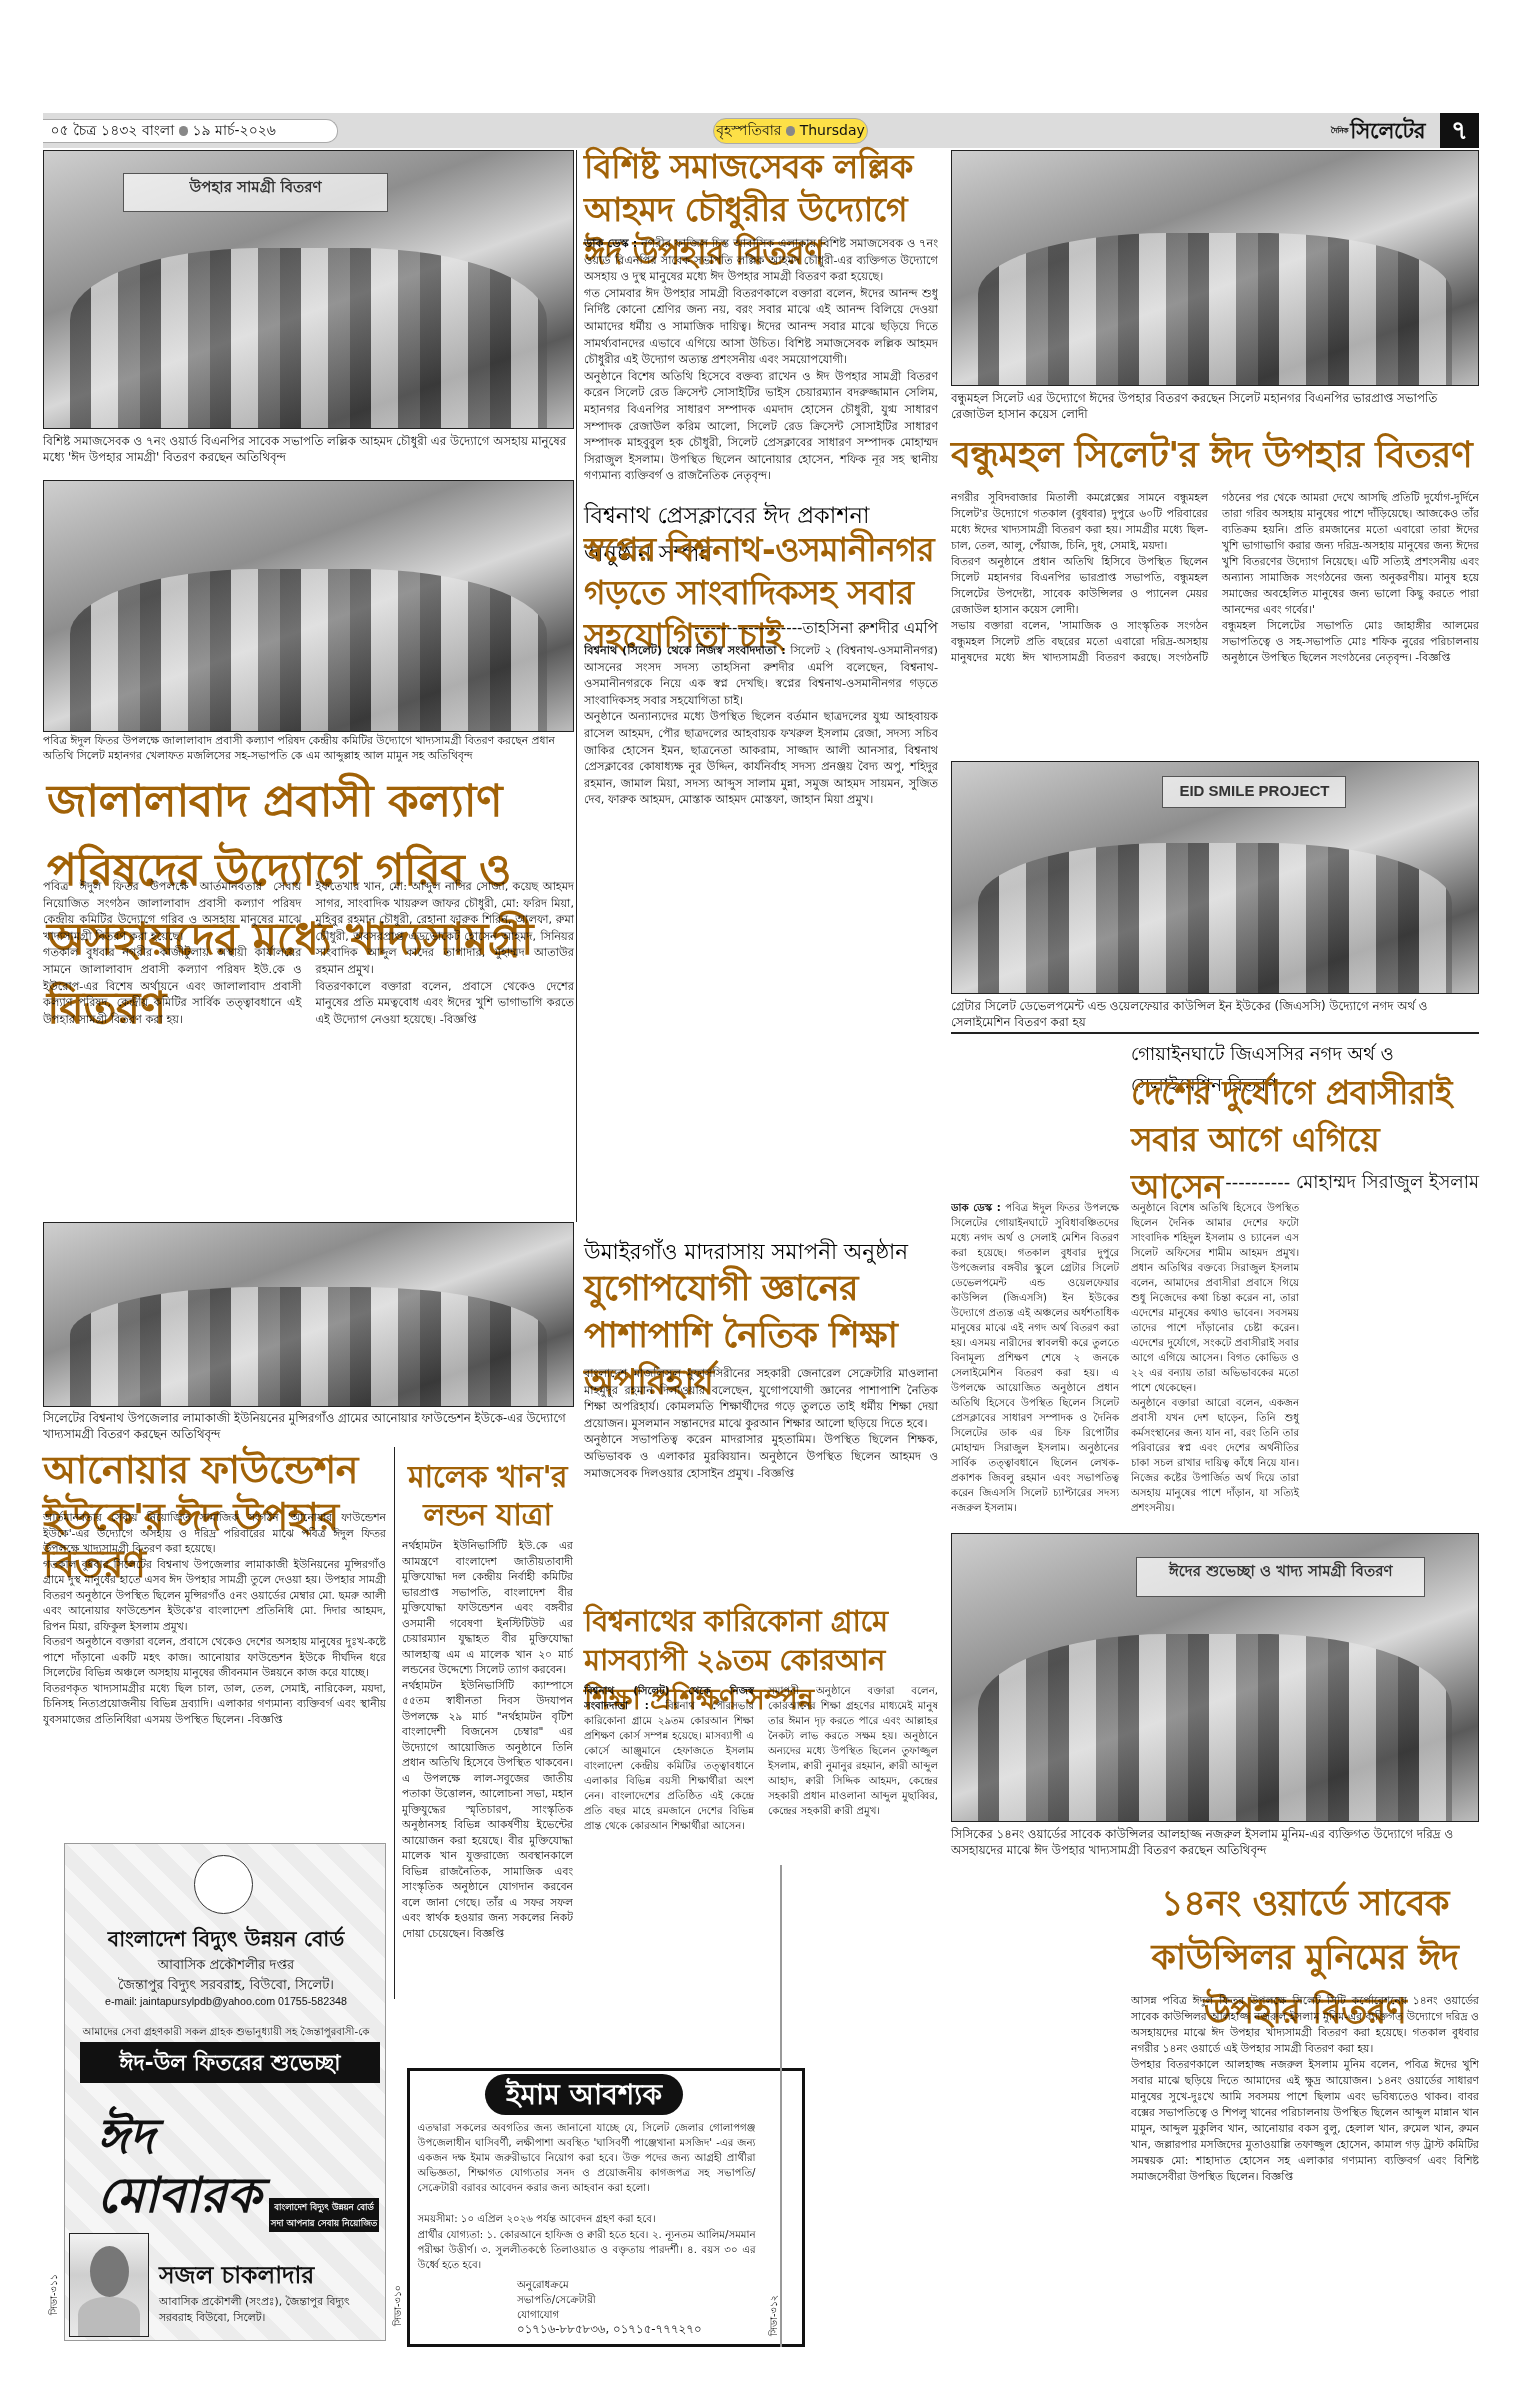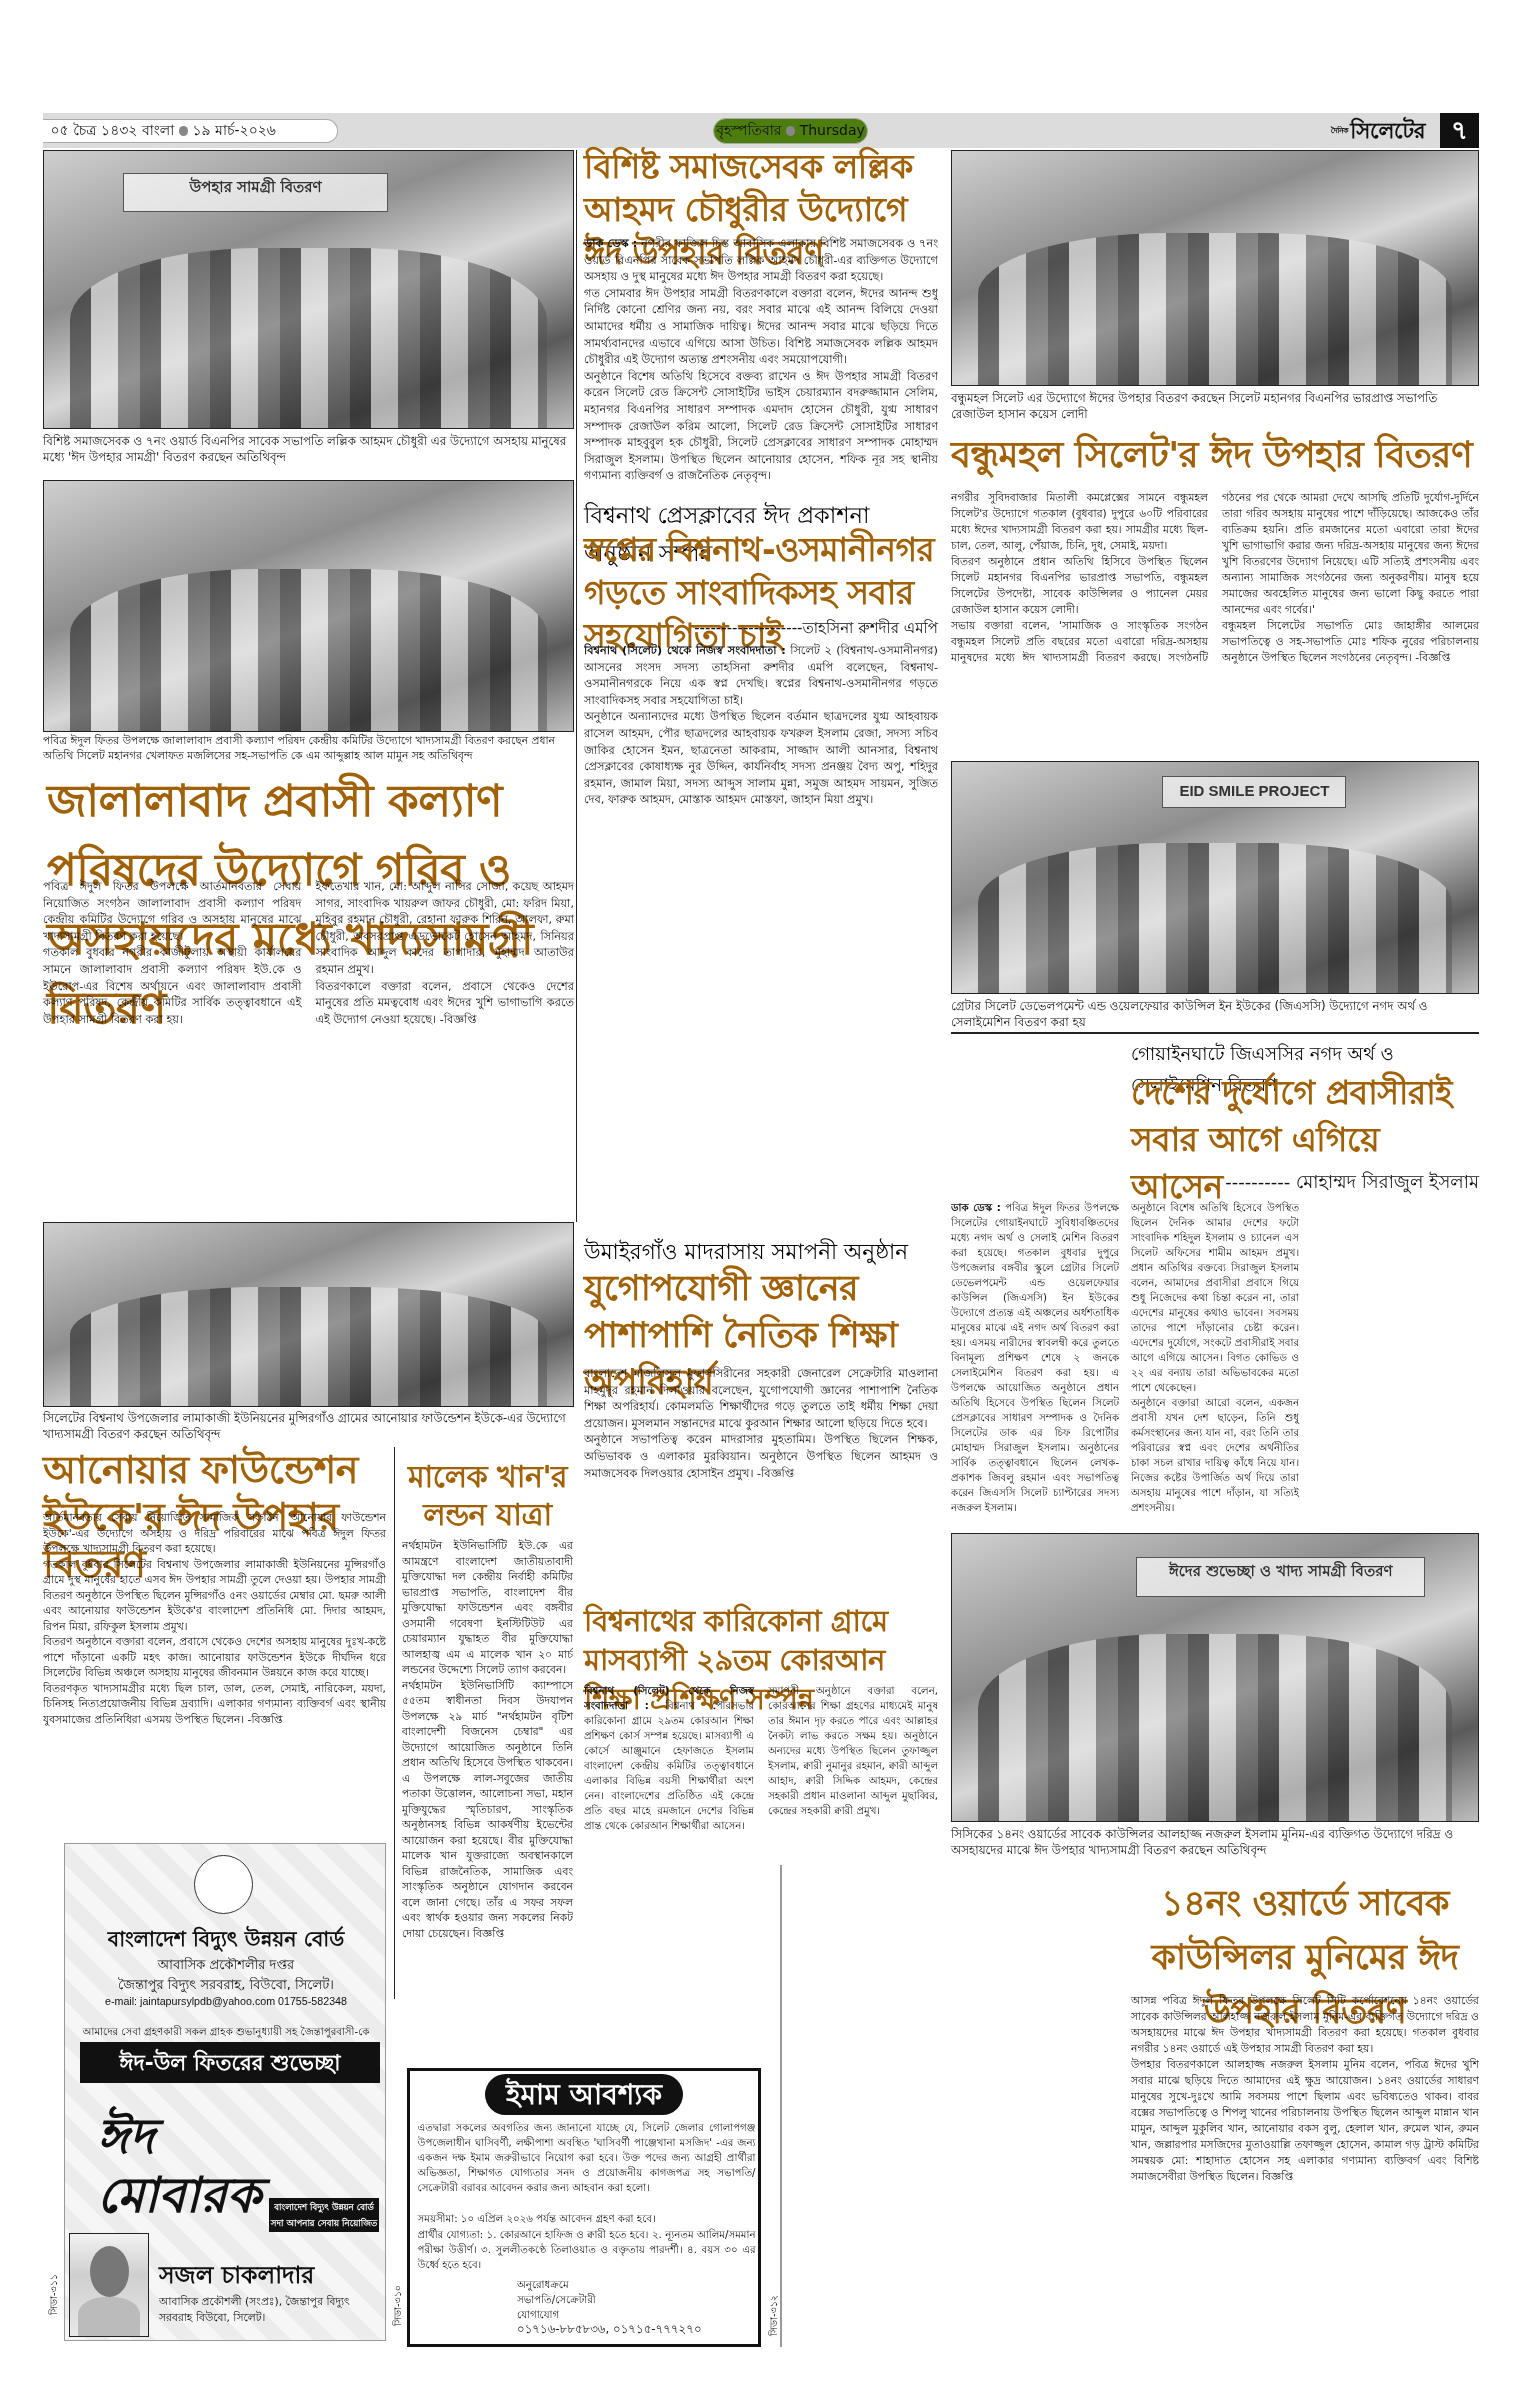--- a/index.html
+++ b/index.html
@@ -8,21 +8,21 @@
     width: 1537px; height: 2389px; position: relative; overflow: hidden;
     font-family: "DejaVu Sans", "Liberation Sans", sans-serif; color: #111;
   }
   .abs { position: absolute; }
 
   
   .hdr { left: 43px; top: 113px; width: 1436px; height: 35px; background: #dcdcdc; }
   .hdr-date { left: 43px; top: 119px; width: 295px; height: 23.6px; background: #fff; border-radius: 0 11.8px 11.8px 0;
     border: 1.1px solid #aaa; border-left: none; font-size: 14px; line-height: 21.4px; padding-left: 7.5px; }
   .dot { display: inline-block; width: 9.6px; height: 9.6px; border-radius: 50%; background: #888; vertical-align: middle; margin: 0 4.3px; }
-  .hdr-day { left: 713px; top: 118px; width: 155px; height: 26px; background: #4d7c0f; border: 1.1px solid #aaa; border-radius: 13px;
+  .hdr-day { left: 713px; top: 118px; width: 155px; height: 26px; background: #fde047; border: 1.1px solid #aaa; border-radius: 13px;
     font-size: 14px; line-height: 23.6px; text-align: center; }
   .masthead { left: 1318px; top: 117px; width: 107px; height: 28px; font-family: "DejaVu Serif", serif; font-weight: bold;
     font-size: 21.4px; line-height: 28px; color: #111; text-align: right; letter-spacing: -0.5px; }
   .pageno { left: 1440px; top: 113px; width: 39px; height: 35px; background: #111; color: #fff; font-size: 26px;
     line-height: 35px; text-align: center; font-weight: bold; }
 
   
   .photo { background: linear-gradient(160deg, #cfcfcf 0%, #8e8e8e 35%, #d8d8d8 55%, #5a5a5a 80%, #bdbdbd 100%);
     border: 1.6px solid #222; overflow: hidden; }
   .photo .ph-people { position: absolute; bottom: 0; left: 5%; right: 5%; height: 65%;
@@ -153,21 +153,21 @@
   <p>বাংলাদেশ মাজলিসুল মুফাসসিরীনের সহকারী জেনারেল সেক্রেটারি মাওলানা মাহমুদুর রহমান দিলাওয়ার বলেছেন, যুগোপযোগী জ্ঞানের পাশাপাশি নৈতিক শিক্ষা অপরিহার্য। কোমলমতি শিক্ষার্থীদের গড়ে তুলতে তাই ধর্মীয় শিক্ষা দেয়া প্রয়োজন। মুসলমান সন্তানদের মাঝে কুরআন শিক্ষার আলো ছড়িয়ে দিতে হবে।</p>
   <p>অনুষ্ঠানে সভাপতিত্ব করেন মাদরাসার মুহতামিম। উপস্থিত ছিলেন শিক্ষক, অভিভাবক ও এলাকার মুরব্বিয়ান। অনুষ্ঠানে উপস্থিত ছিলেন আহমদ ও সমাজসেবক দিলওয়ার হোসাইন প্রমুখ। -বিজ্ঞপ্তি</p>
 </div>
 
 <div class="abs head" style="left:584px;top:1602px;width:354px;font-size:29px;line-height:39px">বিশ্বনাথের কারিকোনা গ্রামে মাসব্যাপী ২৯তম কোরআন শিক্ষা প্রশিক্ষণ সম্পন্ন</div>
 <div class="abs body-text cols2" style="left:584px;top:1683px;width:354px;height:311px;overflow:hidden;font-size:10.2px;line-height:15px">
   <p><b>বিশ্বনাথ (সিলেট) থেকে নিজস্ব সংবাদদাতা :</b> <span>বিশ্বনাথ পৌরসভার কারিকোনা গ্রামে ২৯তম কোরআন শিক্ষা প্রশিক্ষণ কোর্স সম্পন্ন হয়েছে। মাসব্যাপী এ কোর্সে আঞ্জুমানে হেফাজতে ইসলাম বাংলাদেশ কেন্দ্রীয় কমিটির তত্ত্বাবধানে এলাকার বিভিন্ন বয়সী শিক্ষার্থীরা অংশ নেন। বাংলাদেশের প্রতিষ্ঠিত এই কেন্দ্রে প্রতি বছর মাহে রমজানে দেশের বিভিন্ন প্রান্ত থেকে কোরআন শিক্ষার্থীরা আসেন।</span></p>
   <p>সমাপনী অনুষ্ঠানে বক্তারা বলেন, কোরআনের শিক্ষা গ্রহণের মাধ্যমেই মানুষ তার ঈমান দৃঢ় করতে পারে এবং আল্লাহর নৈকট্য লাভ করতে সক্ষম হয়। অনুষ্ঠানে অন্যদের মধ্যে উপস্থিত ছিলেন তুফাজ্জুল ইসলাম, ক্বারী নুমানুর রহমান, ক্বারী আব্দুল আহাদ, ক্বারী সিদ্দিক আহমদ, কেন্দ্রের সহকারী প্রধান মাওলানা আব্দুল মুছাব্বির, কেন্দ্রের সহকারী ক্বারী প্রমুখ।</p>
 </div>
 
-<div class="abs imam-box" style="left:407px;top:2068px;width:354px;height:279px">
+<div class="abs imam-box" style="left:407px;top:2068px;width:398px;height:279px">
   <div class="abs imam-title" style="left:75px;top:3.2px;width:198px;height:41px;font-size:28px;line-height:41px">ইমাম আবশ্যক</div>
   <div class="abs body-text" style="left:7.5px;top:49px;width:338px;font-size:10.2px;line-height:15px">এতদ্বারা সকলের অবগতির জন্য জানানো যাচ্ছে যে, সিলেট জেলার গোলাপগঞ্জ উপজেলাধীন ঘাসিবর্ণী, লক্ষীপাশা অবস্থিত 'ঘাসিবর্ণী পাঞ্জেখানা মসজিদ' -এর জন্য একজন দক্ষ ইমাম জরুরীভাবে নিয়োগ করা হবে। উক্ত পদের জন্য আগ্রহী প্রার্থীরা অভিজ্ঞতা, শিক্ষাগত যোগ্যতার সনদ ও প্রয়োজনীয় কাগজপত্র সহ সভাপতি/ সেক্রেটারী বরাবর আবেদন করার জন্য আহবান করা হলো।</div>
   <div class="abs" style="left:7.5px;top:140px;width:338px;font-size:10.2px;line-height:15px">সময়সীমা: ১০ এপ্রিল ২০২৬ পর্যন্ত আবেদন গ্রহণ করা হবে।</div>
   <div class="abs body-text" style="left:7.5px;top:156px;width:338px;font-size:10.2px;line-height:15px">প্রার্থীর যোগ্যতা: ১. কোরআনে হাফিজ ও ক্বারী হতে হবে। ২. ন্যূনতম আলিম/সমমান পরীক্ষা উত্তীর্ণ। ৩. সুললীতকণ্ঠে তিলাওয়াত ও বক্তৃতায় পারদর্শী। ৪. বয়স ৩০ এর উর্ধ্বে হতে হবে।</div>
   <div class="abs" style="left:107px;top:206px;width:236px;text-align:left;font-size:10.2px;line-height:15px">
     <div>অনুরোধক্রমে</div>
     <div>সভাপতি/সেক্রেটারী</div>
     <div>যোগাযোগ</div>
     <div style="font-size:11.8px">০১৭১৬-৮৮৫৮৩৬, ০১৭১৫-৭৭৭২৭০</div>
   </div>

